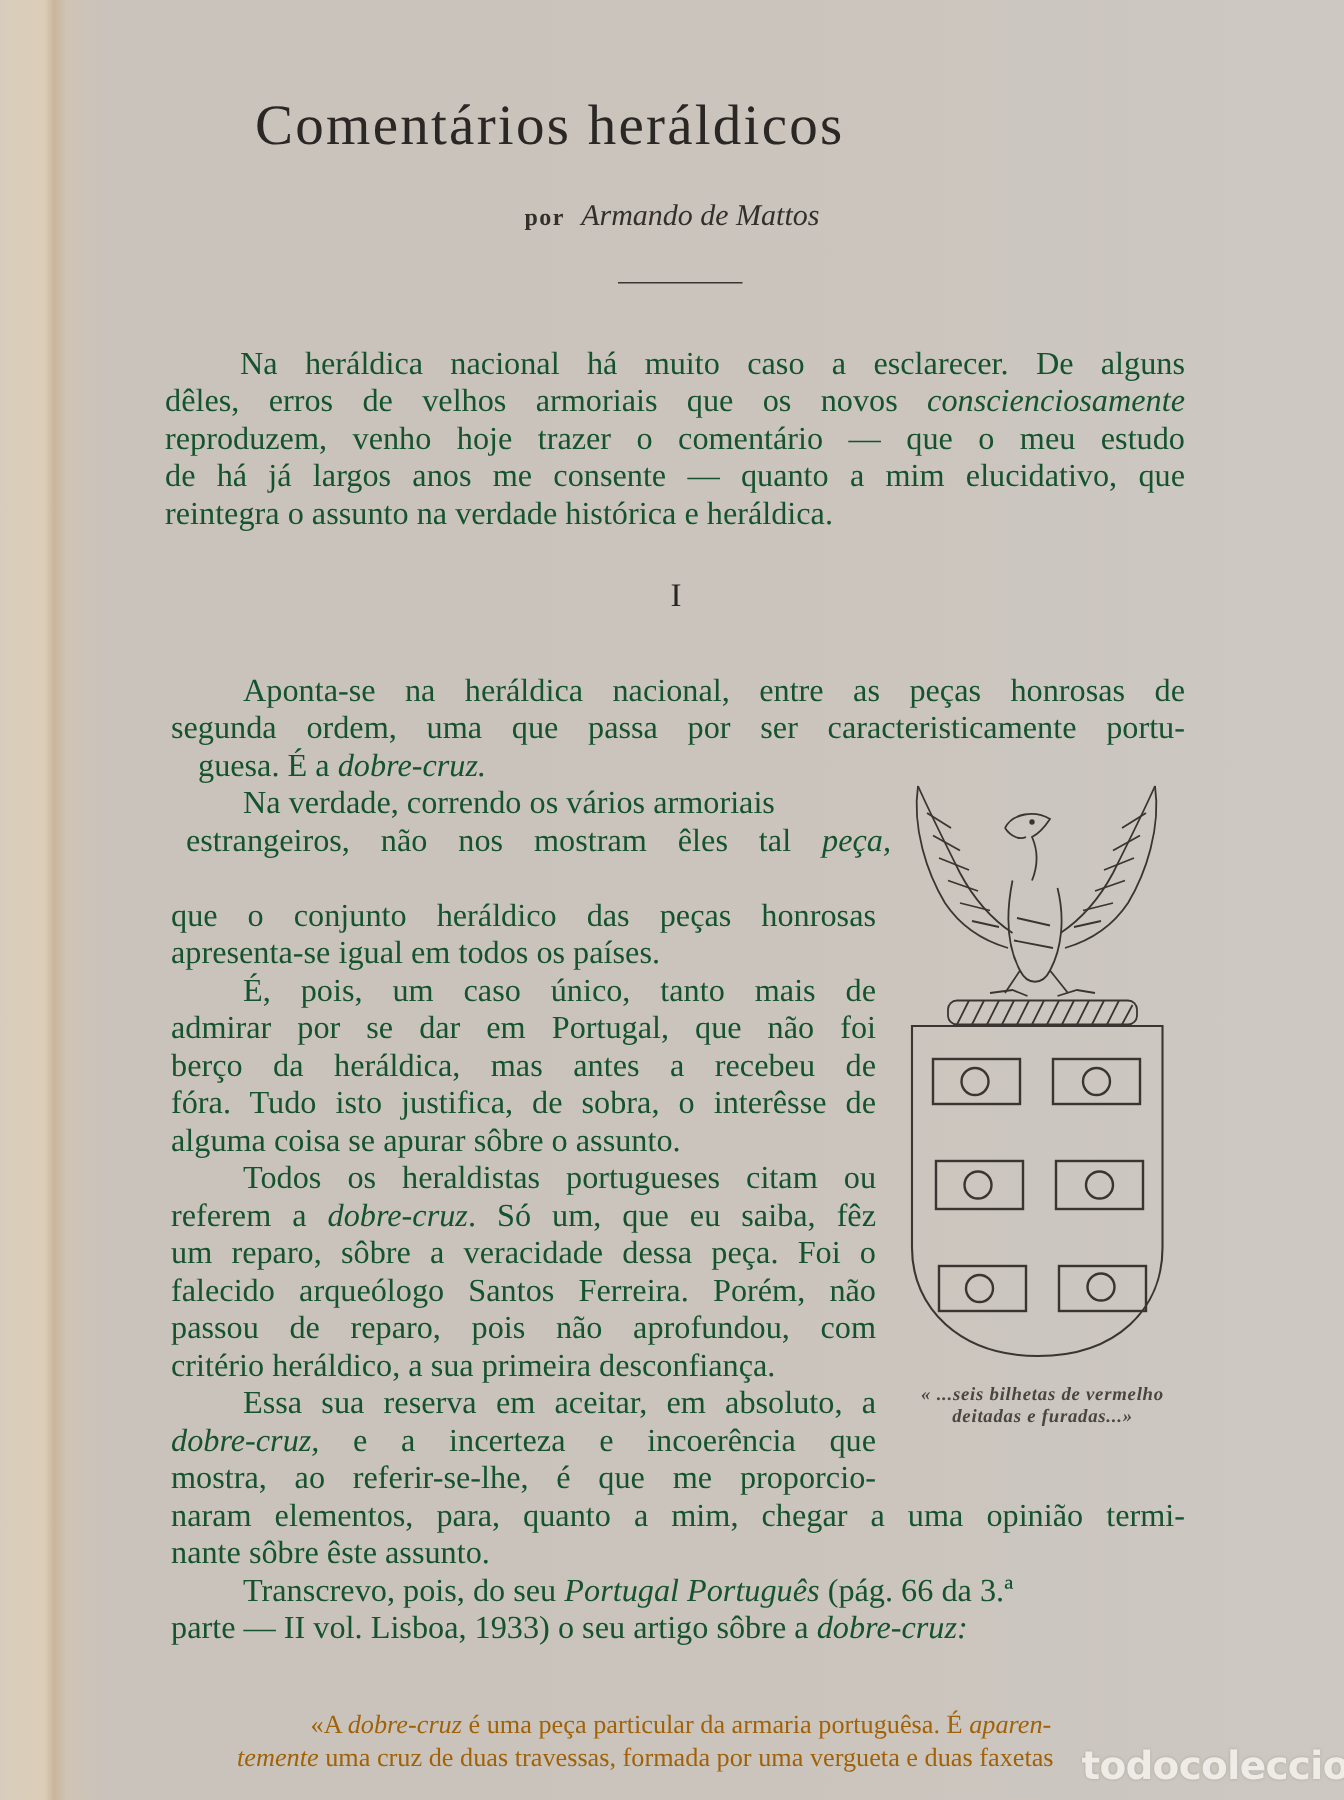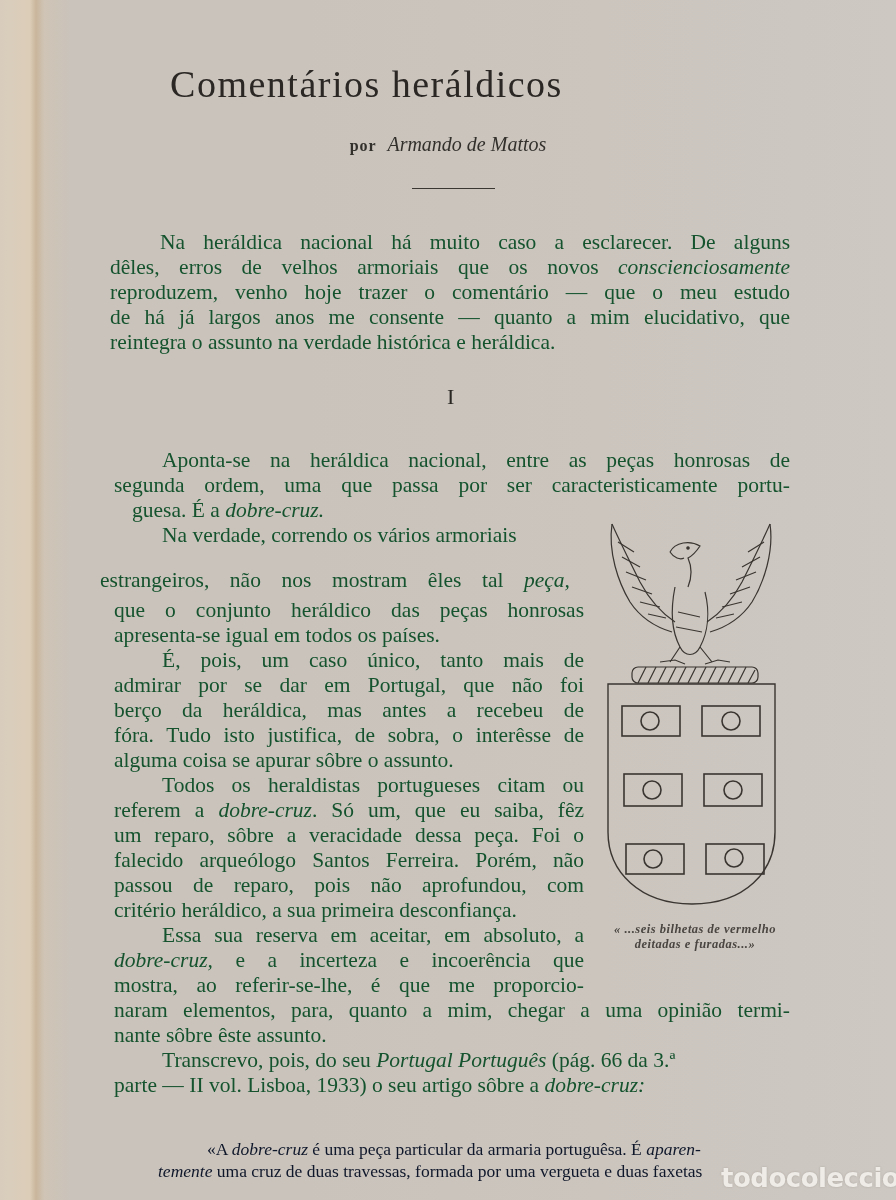--- a/index.html
+++ b/index.html
@@ -22,21 +22,21 @@
     .byline .author { font-style:italic; font-size:20px; }
     .rule { position:absolute; left:412px; top:188px; width:83px; height:1px; background:#3a3632; }
     .txt { position:absolute; font-size:21.5px; line-height:25px; white-space:nowrap; color:#14532d; }
     .just { text-align:justify; text-align-last:justify; }
     i { font-style:italic; }
     .roman { position:absolute; left:447px; top:384px; font-size:22px; }
     .caption {
       position:absolute; left:600px; top:922px; width:190px; text-align:center;
       font-style:italic; font-weight:bold; font-size:12.5px; line-height:15px; color:#4a4540; letter-spacing:0.5px;
     }
-    .quote { position:absolute; font-size:17.5px; line-height:22px; white-space:nowrap; color:#0f172a; }
+    .quote { position:absolute; font-size:17.5px; line-height:22px; white-space:nowrap; color:#a16207; }
     .watermark {
       position:absolute; left:721px; top:1163px; font-family:"DejaVu Sans", sans-serif;
       font-weight:bold; font-size:26px; color:#efece8; letter-spacing:-0.5px;
       text-shadow:0 0 2px rgba(120,110,100,0.4);
     }
     .illus { position:absolute; left:600px; top:512px; width:190px; height:400px; }
   </style>
 </head>
 <body>
 
@@ -55,21 +55,21 @@
   <div class="txt just" style="left:110px; top:305px; width:680px;">de há já largos anos me consente — quanto a mim elucidativo, que</div>
   <div class="txt" style="left:110px; top:330px;">reintegra o assunto na verdade histórica e heráldica.</div>
 
   <div class="roman">I</div>
 
   <div class="txt just" style="left:162px; top:448px; width:628px;">Aponta-se na heráldica nacional, entre as peças honrosas de</div>
   <div class="txt just" style="left:114px; top:473px; width:676px;">segunda ordem, uma que passa por ser caracteristicamente portu-</div>
   <div class="txt" style="left:132px; top:498px;"><span>guesa. É a </span><i>dobre-cruz.</i></div>
 
   <div class="txt" style="left:162px; top:523px;">Na verdade, correndo os vários armoriais</div>
-  <div class="txt just" style="left:100px; top:548px; width:470px;margin-top:20px;"><span>estrangeiros, não nos mostram êles tal </span><i>peça,</i></div>
+  <div class="txt just" style="left:124px; top:548px; width:470px;"><span>estrangeiros, não nos mostram êles tal </span><i>peça,</i></div>
   <div class="txt just" style="left:114px; top:598px; width:470px;">que o conjunto heráldico das peças honrosas</div>
   <div class="txt" style="left:114px; top:623px;">apresenta-se igual em todos os países.</div>
 
   <div class="txt just" style="left:162px; top:648px; width:422px;">É, pois, um caso único, tanto mais de</div>
   <div class="txt just" style="left:114px; top:673px; width:470px;">admirar por se dar em Portugal, que não foi</div>
   <div class="txt just" style="left:114px; top:698px; width:470px;">berço da heráldica, mas antes a recebeu de</div>
   <div class="txt just" style="left:114px; top:723px; width:470px;">fóra. Tudo isto justifica, de sobra, o interêsse de</div>
   <div class="txt" style="left:114px; top:748px;">alguma coisa se apurar sôbre o assunto.</div>
 
   <div class="txt just" style="left:162px; top:773px; width:422px;">Todos os heraldistas portugueses citam ou</div>

